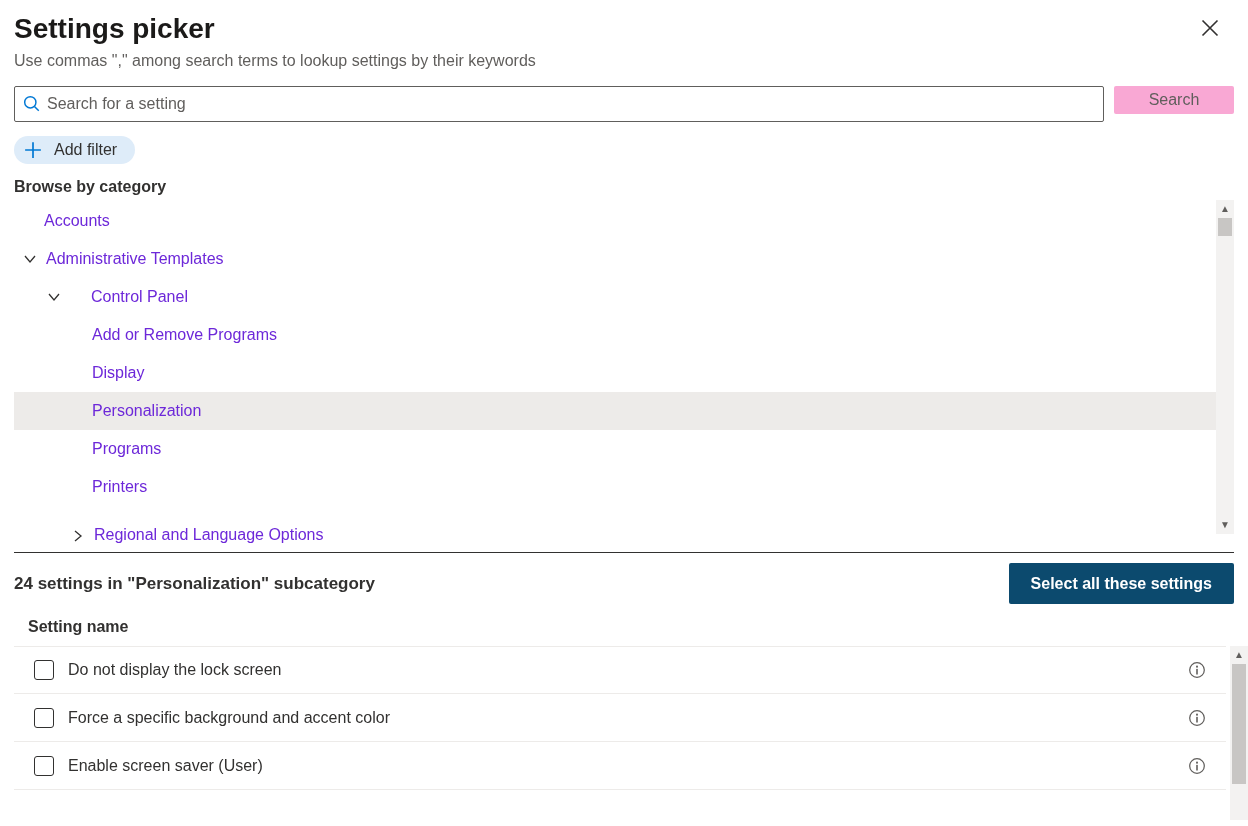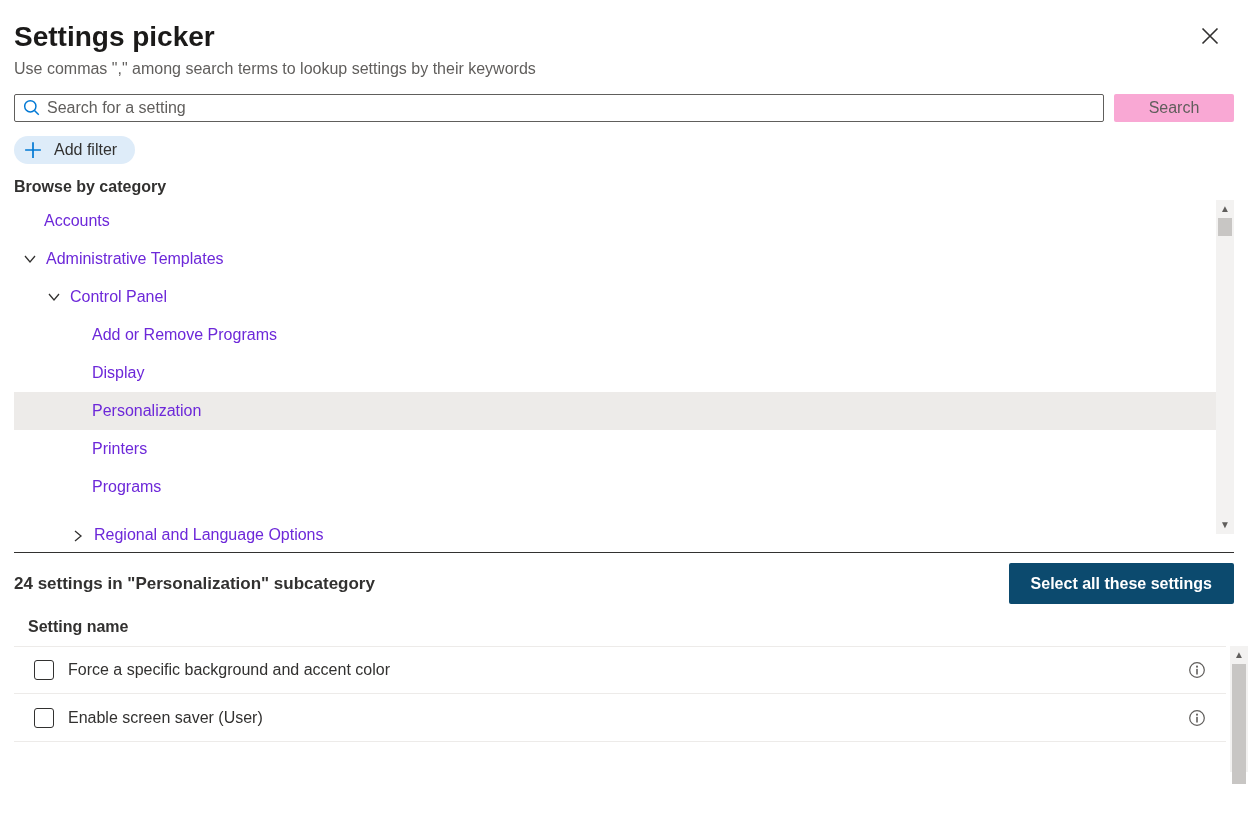--- a/index.html
+++ b/index.html
@@ -10,39 +10,39 @@
     color: #323130;
     background: #fff;
     width: 1248px; height: 826px;
     overflow: hidden;
   }
   .panel { padding: 0 14px; }
 
   
   .hdr {
     display: flex; justify-content: space-between; align-items: flex-start;
-    padding-top: 20px;
+    padding-top: 12px;
   }
   .hdr-title {
     font-size: 28px; font-weight: 600; color: #1b1a19;
     line-height: 1.2;
   }
   .close-x {
     width: 28px; height: 28px; margin-top: 6px; margin-right: 6px;
     cursor: pointer;
   }
   .hdr-sub { font-size: 16px; color: #605e5c; margin-top: 6px; }
 
   
   .search-row { display: flex; gap: 10px; margin-top: 16px; }
   .search-box {
     flex: 1;
     display: flex; align-items: center;
     border: 1px solid #605e5c; border-radius: 2px;
-    height: 28px; padding: 0 8px;
+    height: 36px; padding: 0 8px;
   }
   .search-box svg { flex: none; }
   .search-input {
     border: none; outline: none; flex: 1;
     font-size: 16px; padding: 0 6px;
     color: #323130;
   }
   .search-input::placeholder { color: #605e5c; }
   .search-btn {
     width: 120px; height: 28px;
@@ -87,21 +87,21 @@
     display: flex; align-items: center; height: 38px;
     font-size: 16px; color: #6d28d9;
     cursor: pointer;
   }
   .tree-row.selected { background: #edebe9; }
   .chev {
     width: 16px; height: 16px; margin-right: 8px; flex: none;
   }
   .ind-0 { padding-left: 30px; }
   .ind-1 { padding-left: 8px; }
-  .ind-2 { padding-left: 32px; }
+  .ind-2 { padding-left: 32px; gap: 21px; }
   .ind-3 { padding-left: 78px; }
   .ind-3c { padding-left: 56px; align-items: flex-end; }
 
   .divider { border: none; border-top: 1px solid #323130; margin: 18px 0 10px 0; }
 
   
   .settings-hdr {
     display: flex; justify-content: space-between; align-items: center;
     margin-top: 4px;
   }
@@ -210,24 +210,24 @@
       <div class="tree-row ind-3">
         <span>Add or Remove Programs</span>
       </div>
       <div class="tree-row ind-3">
         <span>Display</span>
       </div>
       <div class="tree-row ind-3 selected">
         <span>Personalization</span>
       </div>
       <div class="tree-row ind-3">
+        <span>Programs</span>
+      </div>
+      <div class="tree-row ind-3">
         <span>Printers</span>
-      </div>
-      <div class="tree-row ind-3">
-        <span>Programs</span>
       </div>
 
       <div class="tree-row ind-3c">
         <svg class="chev" viewBox="0 0 16 16">
             <path d="M5 3 L11 8 L5 13" stroke="#323130" stroke-width="1.3" fill="none"></path>
           </svg>
         <span>Regional and Language Options</span>
       </div>
 
     </div>
@@ -242,20 +242,29 @@
 
   <div class="settings-hdr">
     <div class="settings-count">24 settings in "Personalization" subcategory</div>
     <button class="select-all-btn">Select all these settings</button>
   </div>
 
   <div class="col-hdr">Setting name</div>
 
   <div class="list-wrap">
     <div class="list">
+      <div class="list-row">
+        <div class="cb"></div>
+        <div class="row-label">Do not display the lock screen</div>
+        <svg class="info" viewBox="0 0 16 16">
+            <circle cx="8" cy="8" r="6.5" stroke="#605e5c" stroke-width="1.1" fill="none"></circle>
+            <circle cx="8" cy="5" r="0.9" fill="#605e5c"></circle>
+            <rect x="7.3" y="7" width="1.4" height="5" fill="#605e5c"></rect>
+          </svg>
+      </div>
       <div class="list-row">
         <div class="cb"></div>
         <div class="row-label">Force a specific background and accent color</div>
         <svg class="info" viewBox="0 0 16 16">
             <circle cx="8" cy="8" r="6.5" stroke="#605e5c" stroke-width="1.1" fill="none"></circle>
             <circle cx="8" cy="5" r="0.9" fill="#605e5c"></circle>
             <rect x="7.3" y="7" width="1.4" height="5" fill="#605e5c"></rect>
           </svg>
       </div>
       <div class="list-row">

